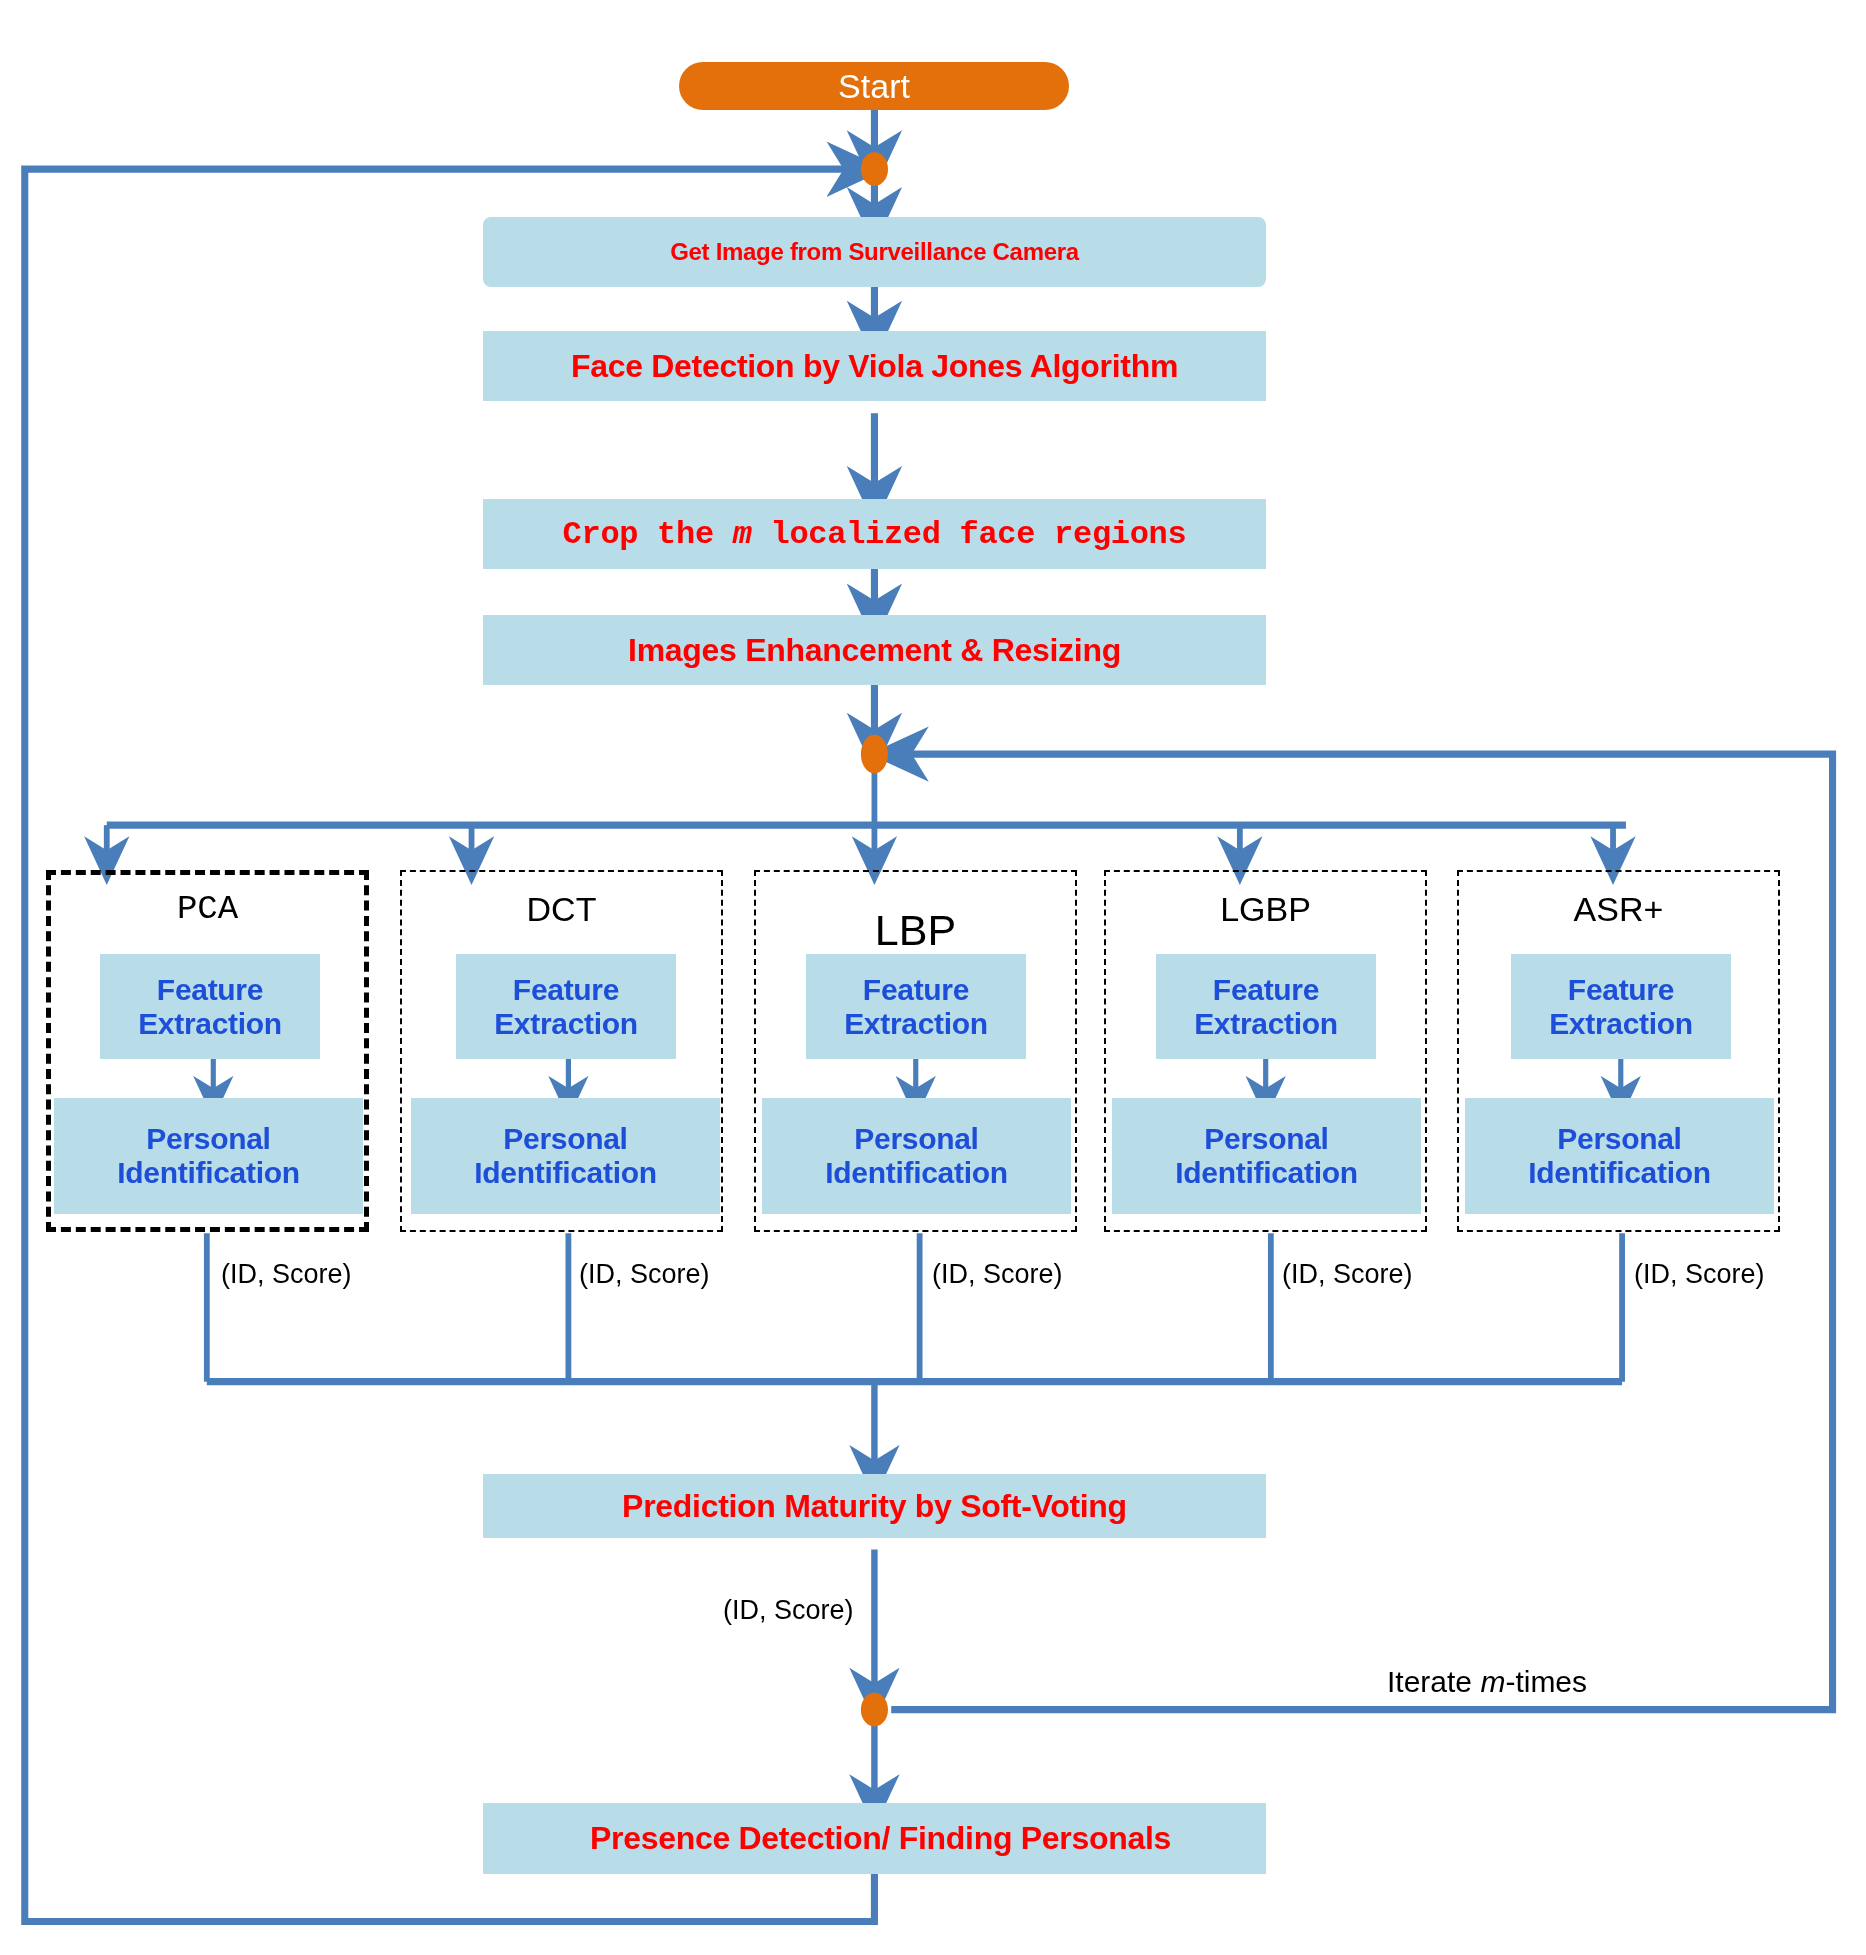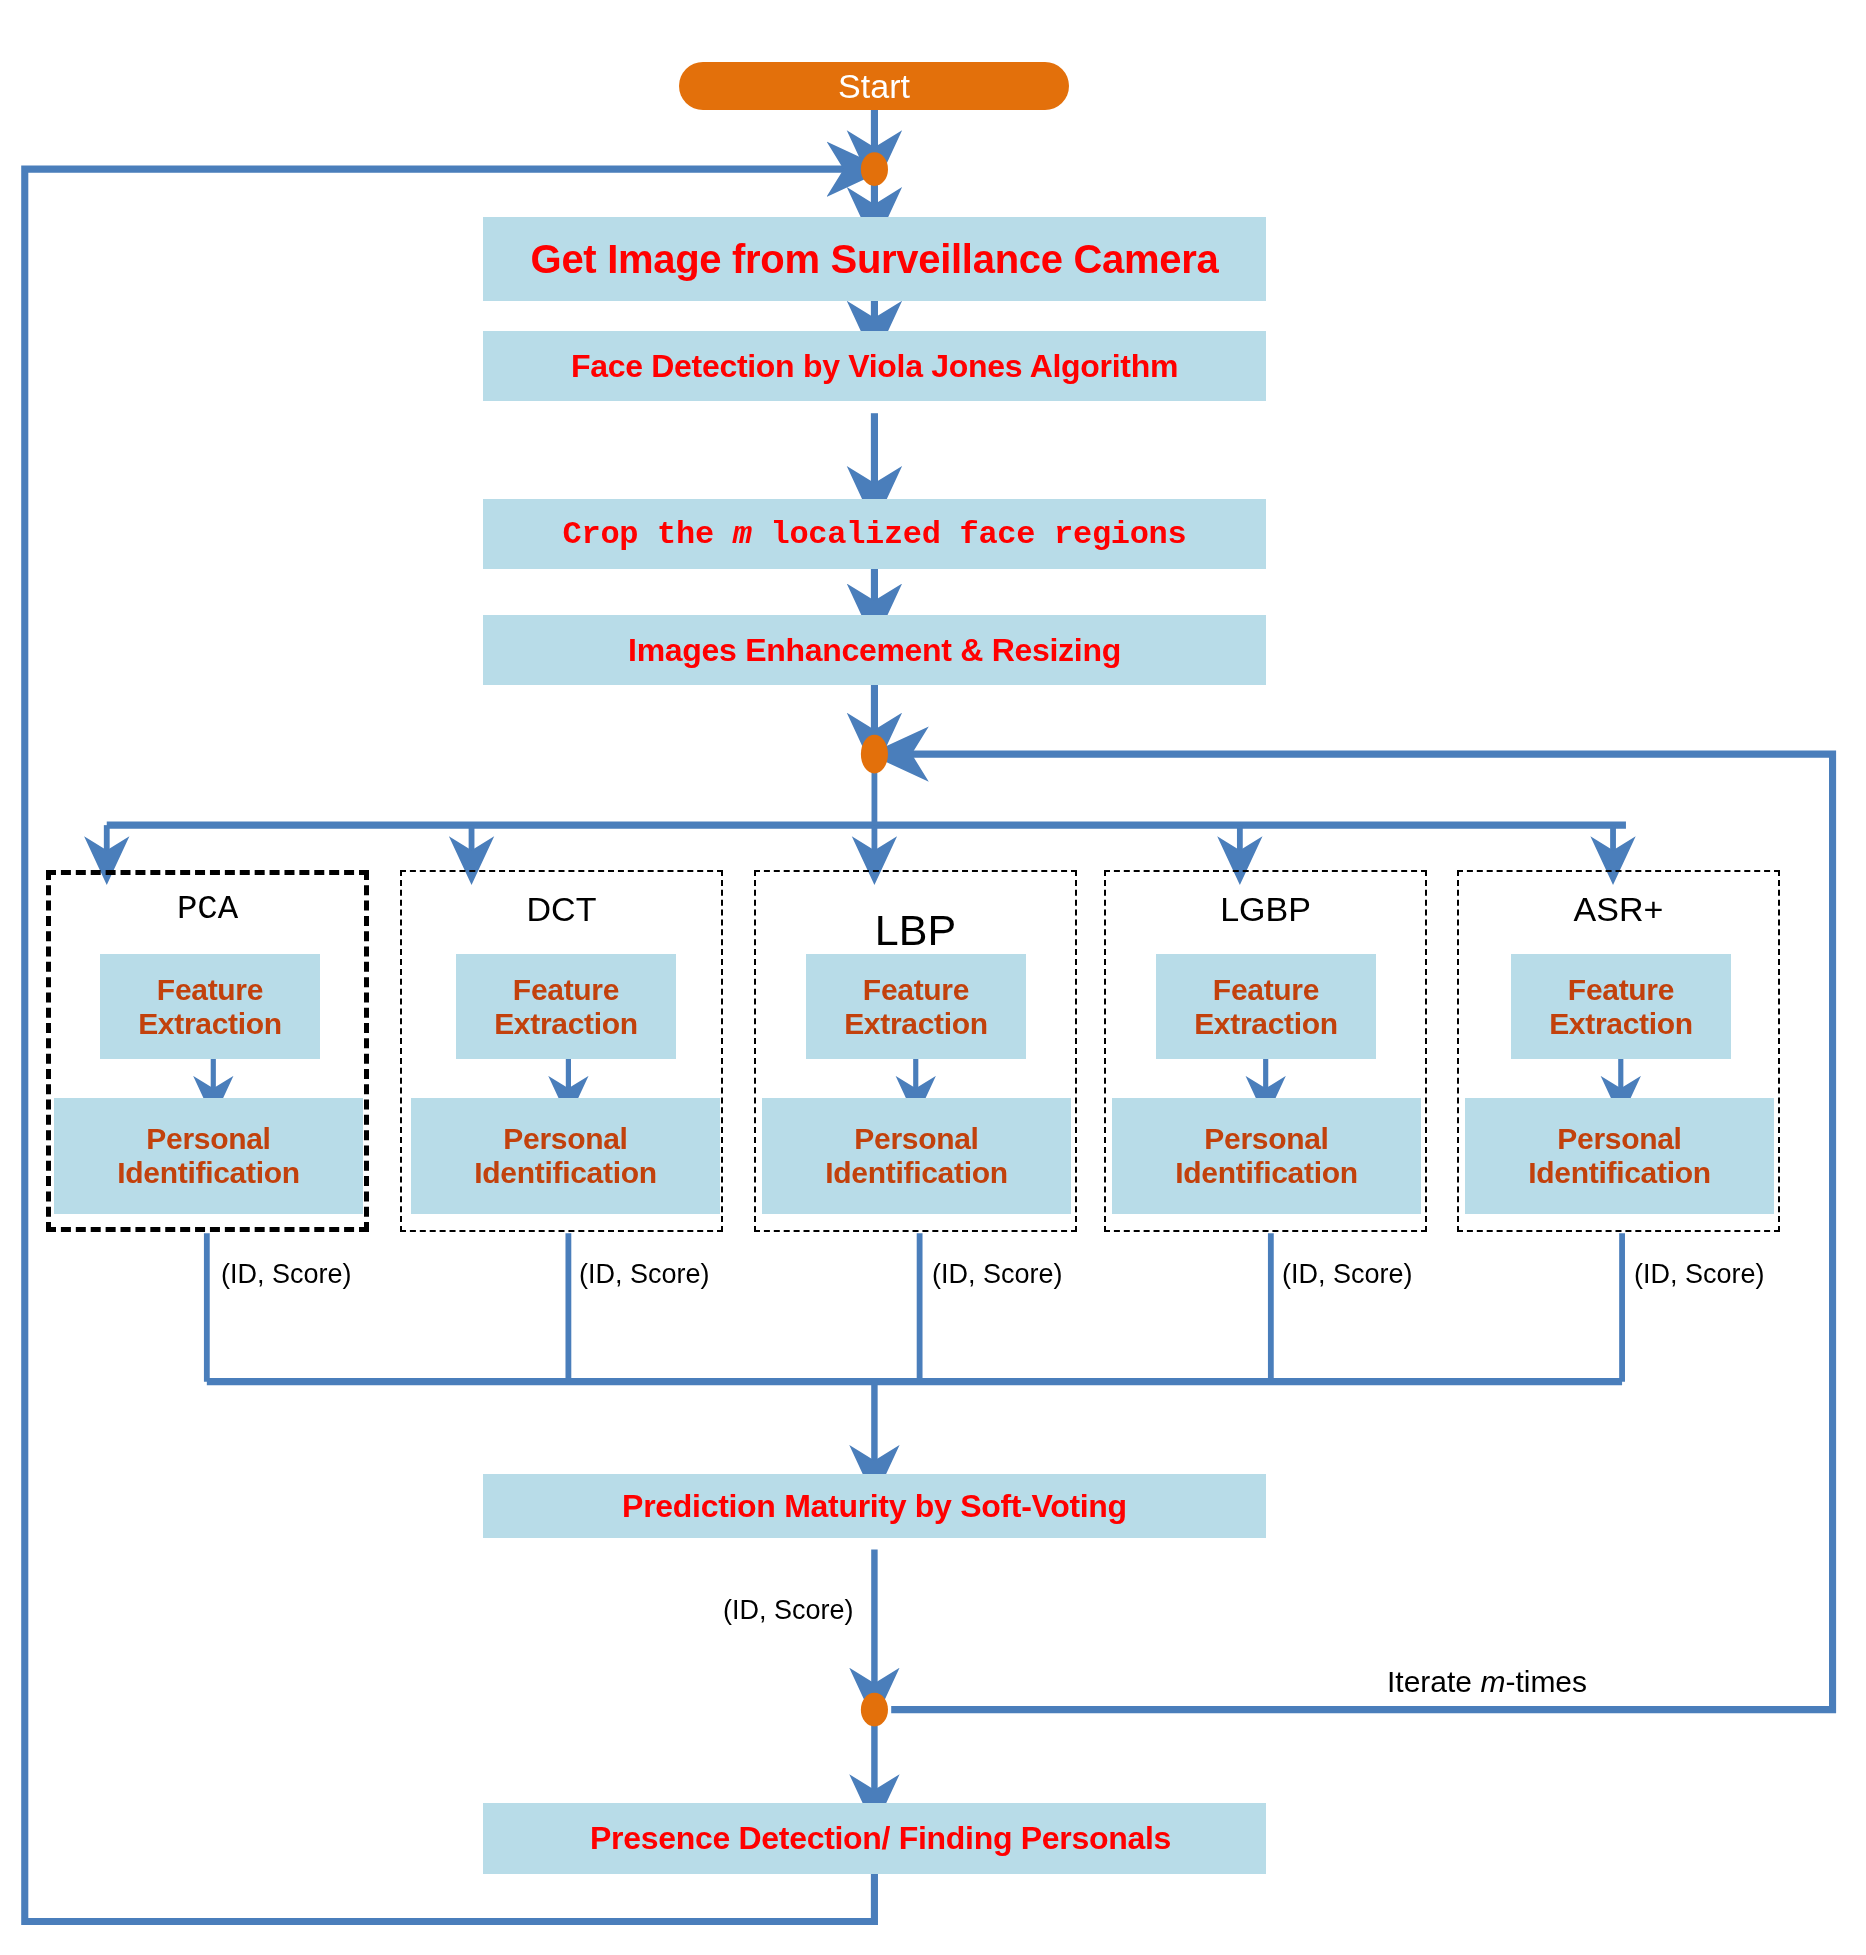--- a/index.html
+++ b/index.html
@@ -57,21 +57,21 @@
   .group-title {
     position: absolute;
     left: 0;
     right: 0;
     text-align: center;
     color: #000000;
     font-weight: normal;
   }
   .sub {
     background: #B8DCE8;
-    color: #c2410c;
+    color: #1d4ed8;
     font-weight: bold;
     line-height: 1.12;
     letter-spacing: -0.3px;
   }
   .edge-label {
     position: absolute;
     color: #000000;
     font-weight: normal;
     white-space: nowrap;
   }
@@ -138,21 +138,21 @@
 
     <ellipse cx="1354" cy="262" rx="21" ry="26" fill="#E3700B"></ellipse>
     <ellipse cx="1354" cy="1168" rx="21" ry="30" fill="#E3700B"></ellipse>
     <ellipse cx="1354" cy="2648" rx="21" ry="26" fill="#E3700B"></ellipse>
   </svg>
 
   <div class="node startpill" style="left:679px; top:14px; width:390px; height:48px; font-size:34px;">
     <span>Start</span>
   </div>
 
-  <div class="node proc" style="left:483px; top:217px; width:783px; height:84px; font-size:40px;">
+  <div class="node proc" style="left:483px; top:217px; width:783px; height:70px; font-size:24px;border-radius:8px;">
     <span>Get Image from Surveillance Camera</span>
   </div>
 
   <div class="node proc" style="left:483px; top:331px; width:783px; height:70px; font-size:32px;">
     <span>Face Detection by Viola Jones Algorithm</span>
   </div>
 
   <div class="node proc" style="left:483px; top:499px; width:783px; height:70px; font-size:32px;font-family:Liberation Mono, monospace;">
     <span>
       <span>Crop the </span><span class="ital">m</span><span> localized face regions</span>

